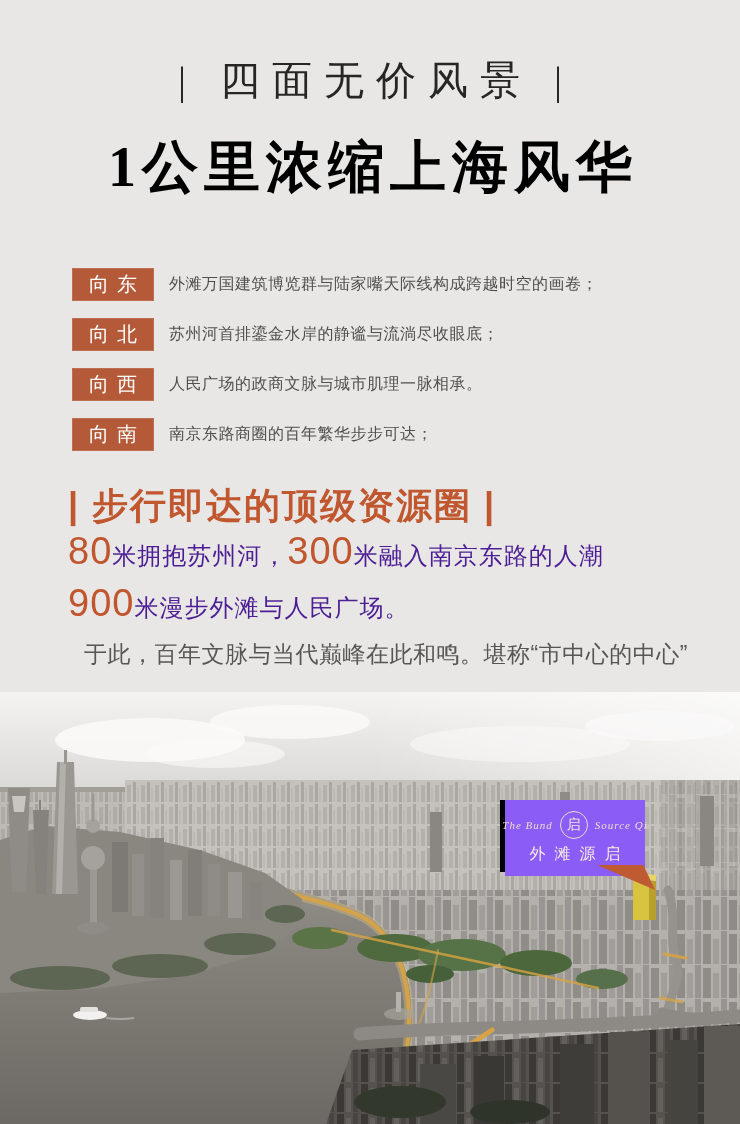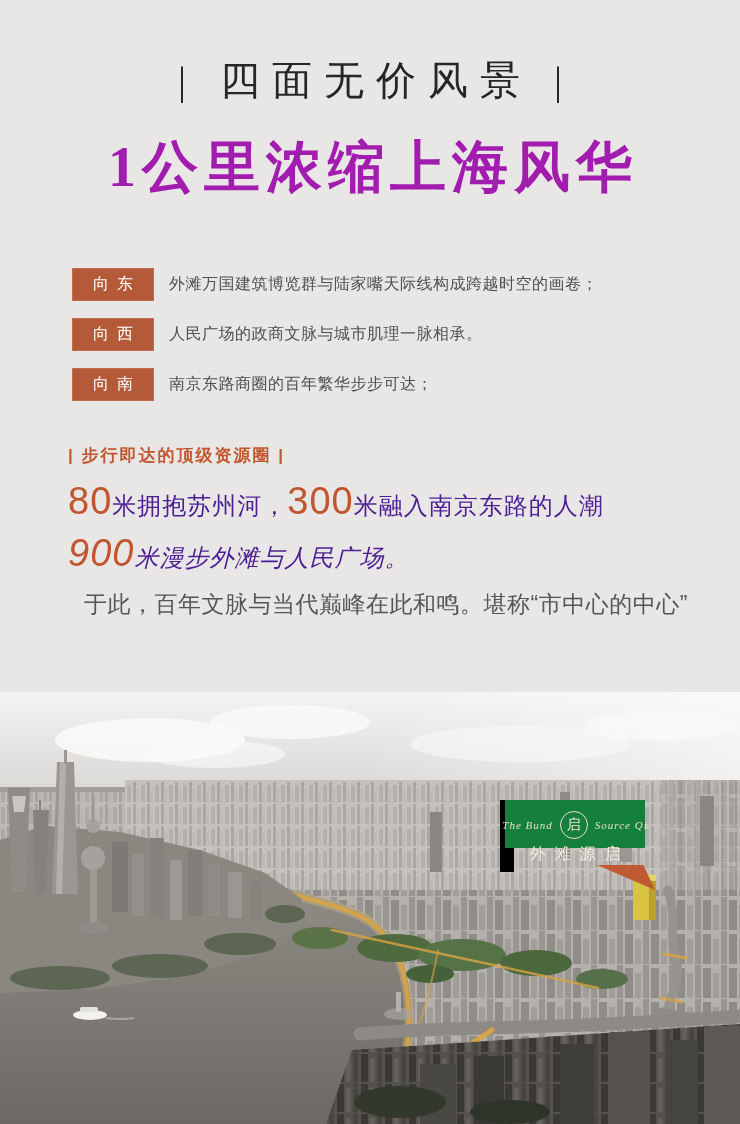--- a/index.html
+++ b/index.html
@@ -12,50 +12,50 @@
   .content{padding-top:58px;}
   .main-title{
     margin:0;text-align:center;
     font-family:"Liberation Serif",serif;font-weight:400;
     font-size:40px;line-height:46px;color:#262626;
     letter-spacing:12px;padding-left:12px;
   }
   .sub-title{
     margin:34px 0 0 0;text-align:center;
     font-family:"Liberation Serif",serif;font-weight:600;
-    font-size:56px;line-height:58px;color:#a21caf;
+    font-size:56px;line-height:58px;color:#000000;
     letter-spacing:6px;padding-left:6px;
   }
   .directions{margin-top:72px;padding-left:72px;}
   .dir-row{display:flex;align-items:center;height:33px;margin-bottom:17px;}
   .dir-badge{
     width:74px;height:33px;background:#b55a39;color:#ffffff;
-    font-family:"Liberation Serif",serif;font-size:16px;
+    font-family:"Liberation Serif",serif;font-size:20px;
     letter-spacing:8px;padding-left:8px;box-sizing:content-box;
     display:flex;align-items:center;justify-content:center;flex:0 0 auto;
     box-shadow:inset 0 0 0 1px rgba(255,255,255,0.12);
   }
   .dir-text{margin-left:15px;font-size:16px;color:#4f4f4f;letter-spacing:0.5px;white-space:nowrap;}
   .resources{margin-top:40px;padding-left:68px;}
   .res-heading{
-    margin:0;font-size:17px;line-height:30px;font-weight:bold;
+    margin:0;font-size:36px;line-height:30px;font-weight:bold;
     color:#c0572f;letter-spacing:2px;
   }
   .res-line{margin:10px 0 0 0;line-height:40px;white-space:nowrap;}
-  .res-line.second{margin-top:4px;font-style:italic;}
+  .res-line.second{margin-top:4px;}
   .num{font-size:38px;color:#c0552e;letter-spacing:1px;}
   .res-text{font-size:24px;color:#4c1d95;letter-spacing:1px;}
   .res-closing{margin:8px 0 0 16px;font-size:23px;line-height:30px;color:#565656;letter-spacing:0.5px;}
 
   .photo{position:absolute;left:0;top:692px;width:740px;height:432px;}
   .photo svg{display:block;}
 
   .map-badge{
-    position:absolute;left:505px;top:108px;width:140px;height:48px;
-    background:#15803d;color:#f3e6db;
+    position:absolute;left:505px;top:108px;width:140px;height:76px;
+    background:#8b5cf6;color:#f3e6db;
   }
   .badge-tail{
     position:absolute;left:92px;top:65px;width:58px;height:25px;
     background:#bf5b33;
     clip-path:polygon(0 0,80% 0,100% 100%);
   }
   .badge-row{display:flex;align-items:center;justify-content:center;gap:7px;margin-top:11px;}
   .badge-script{
     font-family:"Liberation Serif",serif;font-style:italic;
     font-size:11px;color:#eedbce;letter-spacing:1px;white-space:nowrap;
@@ -74,20 +74,24 @@
 <body>
 
 <div class="content">
   <h1 class="main-title">| 四面无价风景 |</h1>
   <h2 class="sub-title">1公里浓缩上海风华</h2>
 
   <div class="directions">
     <div class="dir-row">
       <span class="dir-badge">向东</span>
       <span class="dir-text">外滩万国建筑博览群与陆家嘴天际线构成跨越时空的画卷；</span>
+    </div>
+    <div class="dir-row">
+      <span class="dir-badge">向北</span>
+      <span class="dir-text">苏州河首排鎏金水岸的静谧与流淌尽收眼底；</span>
     </div>
     <div class="dir-row">
       <span class="dir-badge">向西</span>
       <span class="dir-text">人民广场的政商文脉与城市肌理一脉相承。</span>
     </div>
     <div class="dir-row">
       <span class="dir-badge">向南</span>
       <span class="dir-text">南京东路商圈的百年繁华步步可达；</span>
     </div>
   </div>

